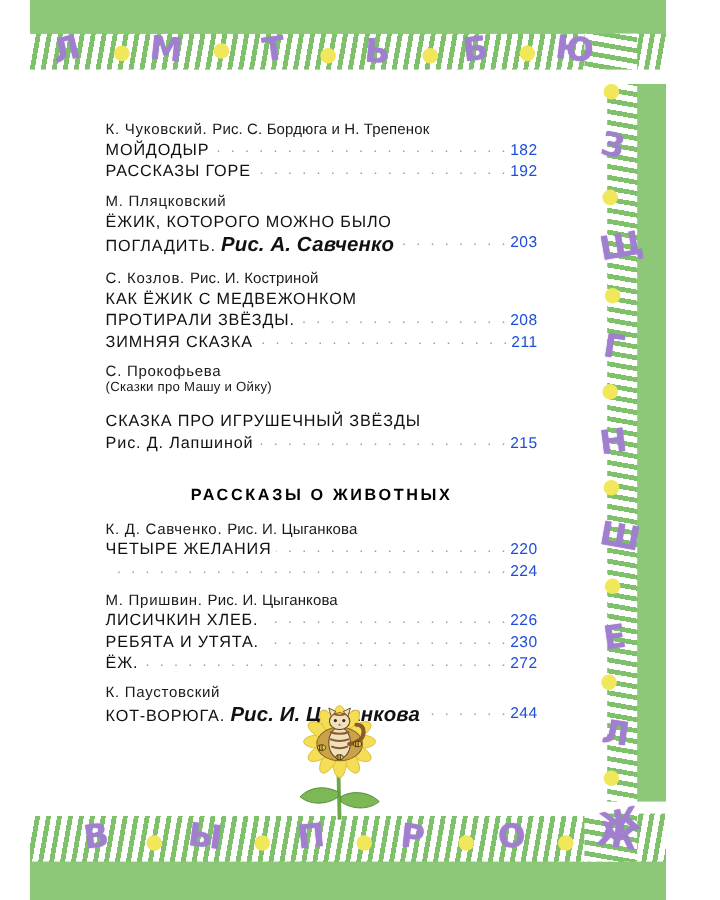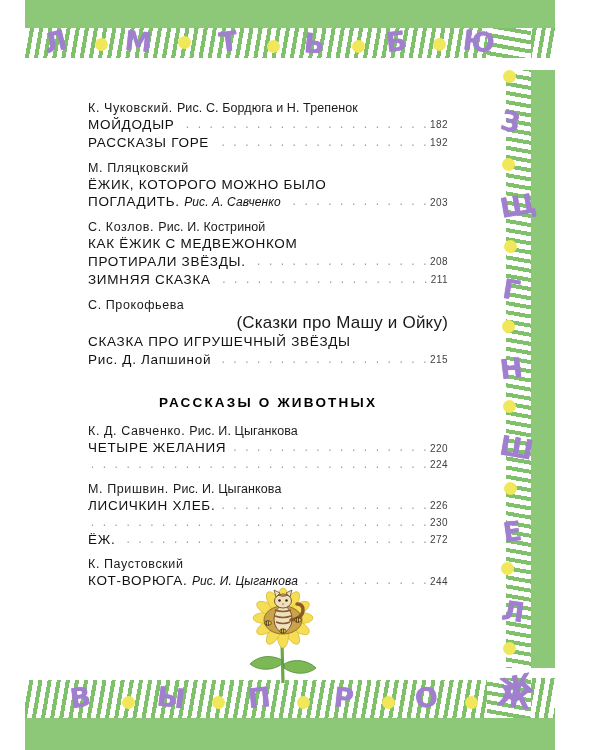--- a/index.html
+++ b/index.html
@@ -95,55 +95,55 @@
     color: #1a1a1a;
     letter-spacing: 0.6px;
     white-space: nowrap;
     margin-top: 9px;
     margin-bottom: 1px;
   }
   .author .illus {
     letter-spacing: 0.1px;
   }
   .subnote {
-    font-size: 17px;
+    font-size: 11px;
     color: #1a1a1a;
     letter-spacing: 0.2px;
-    margin-bottom: 0;
-    text-align: right;
+    margin-bottom: 13px;
   }
   .title-line {
     display: flex;
-    align-items: center;
+    align-items: flex-start;
     font-size: 13.5px;
     color: #111;
     letter-spacing: 0.7px;
     line-height: 1.32;
     white-space: nowrap;
   }
   .title-line .t-text { flex: 0 0 auto; }
   .title-line .t-text .illus {
     font-style: italic;
-    font-size: 12px;
+    font-size: 17px;
     letter-spacing: 0.1px;
+    font-weight: bold;
   }
   .title-line .leader {
     flex: 1 1 auto;
     overflow: hidden;
     white-space: nowrap;
     color: #9a9a9a;
     font-size: 12px;
     letter-spacing: 2.6px;
     margin: 0 1px 0 4px;
     direction: rtl;
   }
   .title-line .pageno {
     flex: 0 0 auto;
-    font-size: 10px;
-    color: #404040;
+    font-size: 13px;
+    color: #1d4ed8;
     letter-spacing: 0.4px;
   }
   .title-plain {
     font-size: 13.5px;
     color: #111;
     letter-spacing: 0.7px;
     line-height: 1.32;
     white-space: nowrap;
   }
   .section-head {
@@ -310,20 +310,21 @@
       <div class="author">
         <span>М. Пришвин.</span>
         <span class="illus">Рис. И. Цыганкова</span>
       </div>
       <div class="title-line">
         <span class="t-text">ЛИСИЧКИН ХЛЕБ.</span>
         <span class="leader">. . . . . . . . . . . . . . . . . . . . . . . . . . . . . . . . . . . . .</span>
         <span class="pageno">226</span>
       </div>
       <div class="title-line">
+        <span class="t-text">РЕБЯТА И УТЯТА.</span>
         <span class="leader">. . . . . . . . . . . . . . . . . . . . . . . . . . . . . . . . . . . . .</span>
         <span class="pageno">230</span>
       </div>
       <div class="title-line">
         <span class="t-text">ЁЖ.</span>
         <span class="leader">. . . . . . . . . . . . . . . . . . . . . . . . . . . . . . . . . . . . .</span>
         <span class="pageno">272</span>
       </div>
     </div>
 

